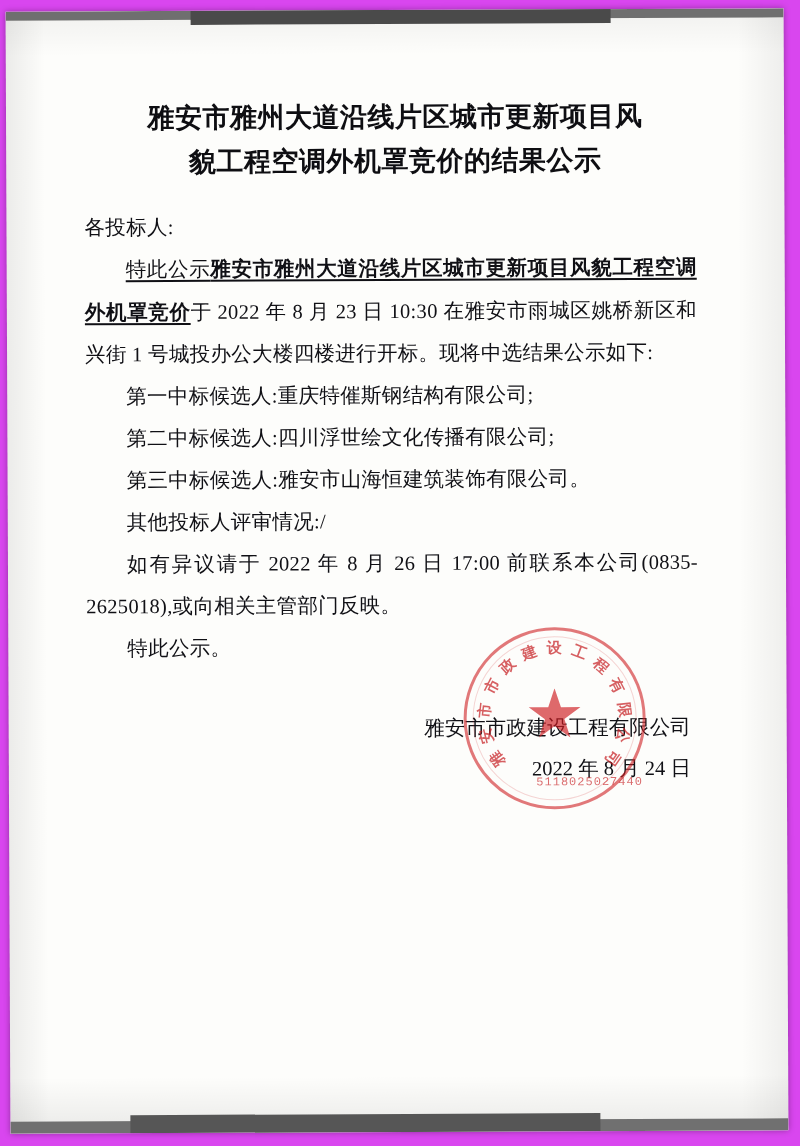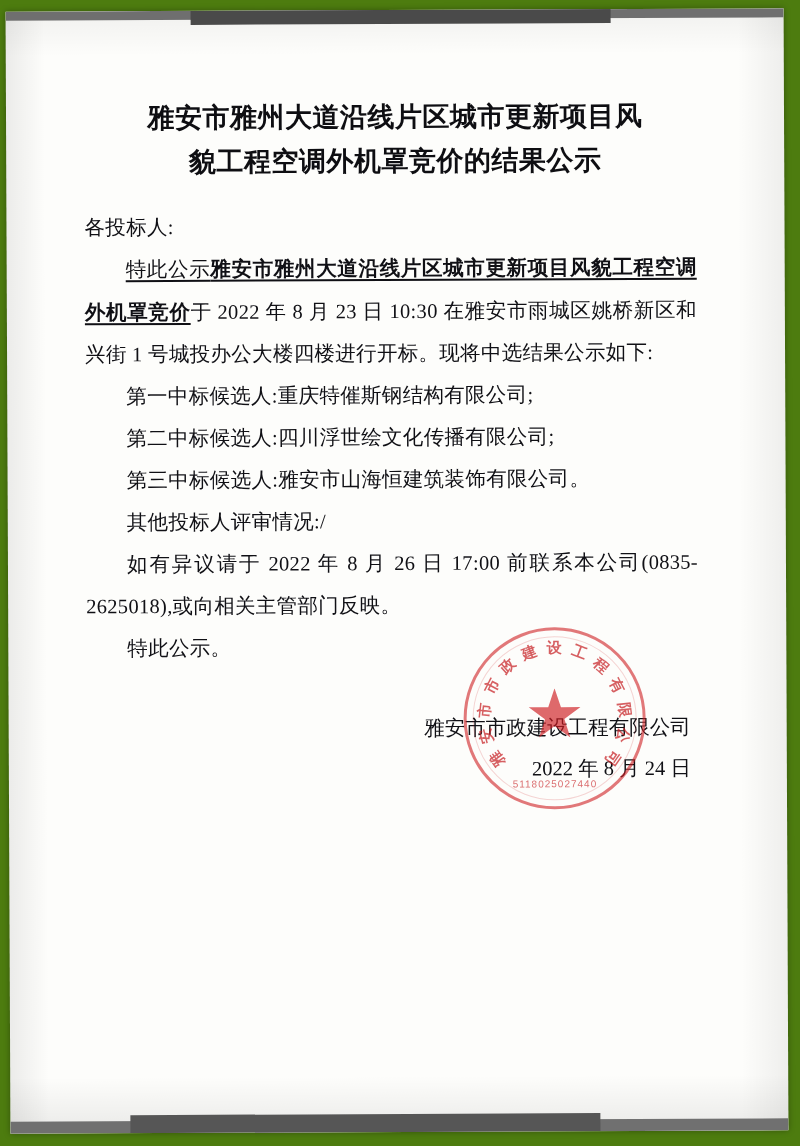--- a/index.html
+++ b/index.html
@@ -10,21 +10,21 @@
   body {
     width: 800px;
     height: 1146px;
     overflow: hidden;
     font-family: "Liberation Serif", serif;
   }
   #page {
     position: relative;
     width: 800px;
     height: 1146px;
-    background: #4d7c0f;
+    background: #d946ef;
   }
   
   #paper {
     position: absolute;
     left: 8px;
     top: 10px;
     width: 778px;
     height: 1122px;
     background: #fdfdfb;
     box-shadow: 0 0 6px rgba(0,0,0,.35);
@@ -162,23 +162,23 @@
     position: absolute;
     left: 50%;
     top: 50%;
     transform-origin: 0 0;
   }
   .seal-code {
     position: absolute;
     left: 0;
     right: 0;
     bottom: 17px;
-    text-align: center;
-    font-family: Liberation Sans, sans-serif;
-    font-size: 10px;
+    text-align: right;
+    font-family: Liberation Mono, monospace;
+    font-size: 12px;
     letter-spacing: 1px;
     color: rgba(198, 26, 30, .78);
   }
 </style>
 </head>
 <body>
 
 <div id="page">
 
   <div id="paper">

